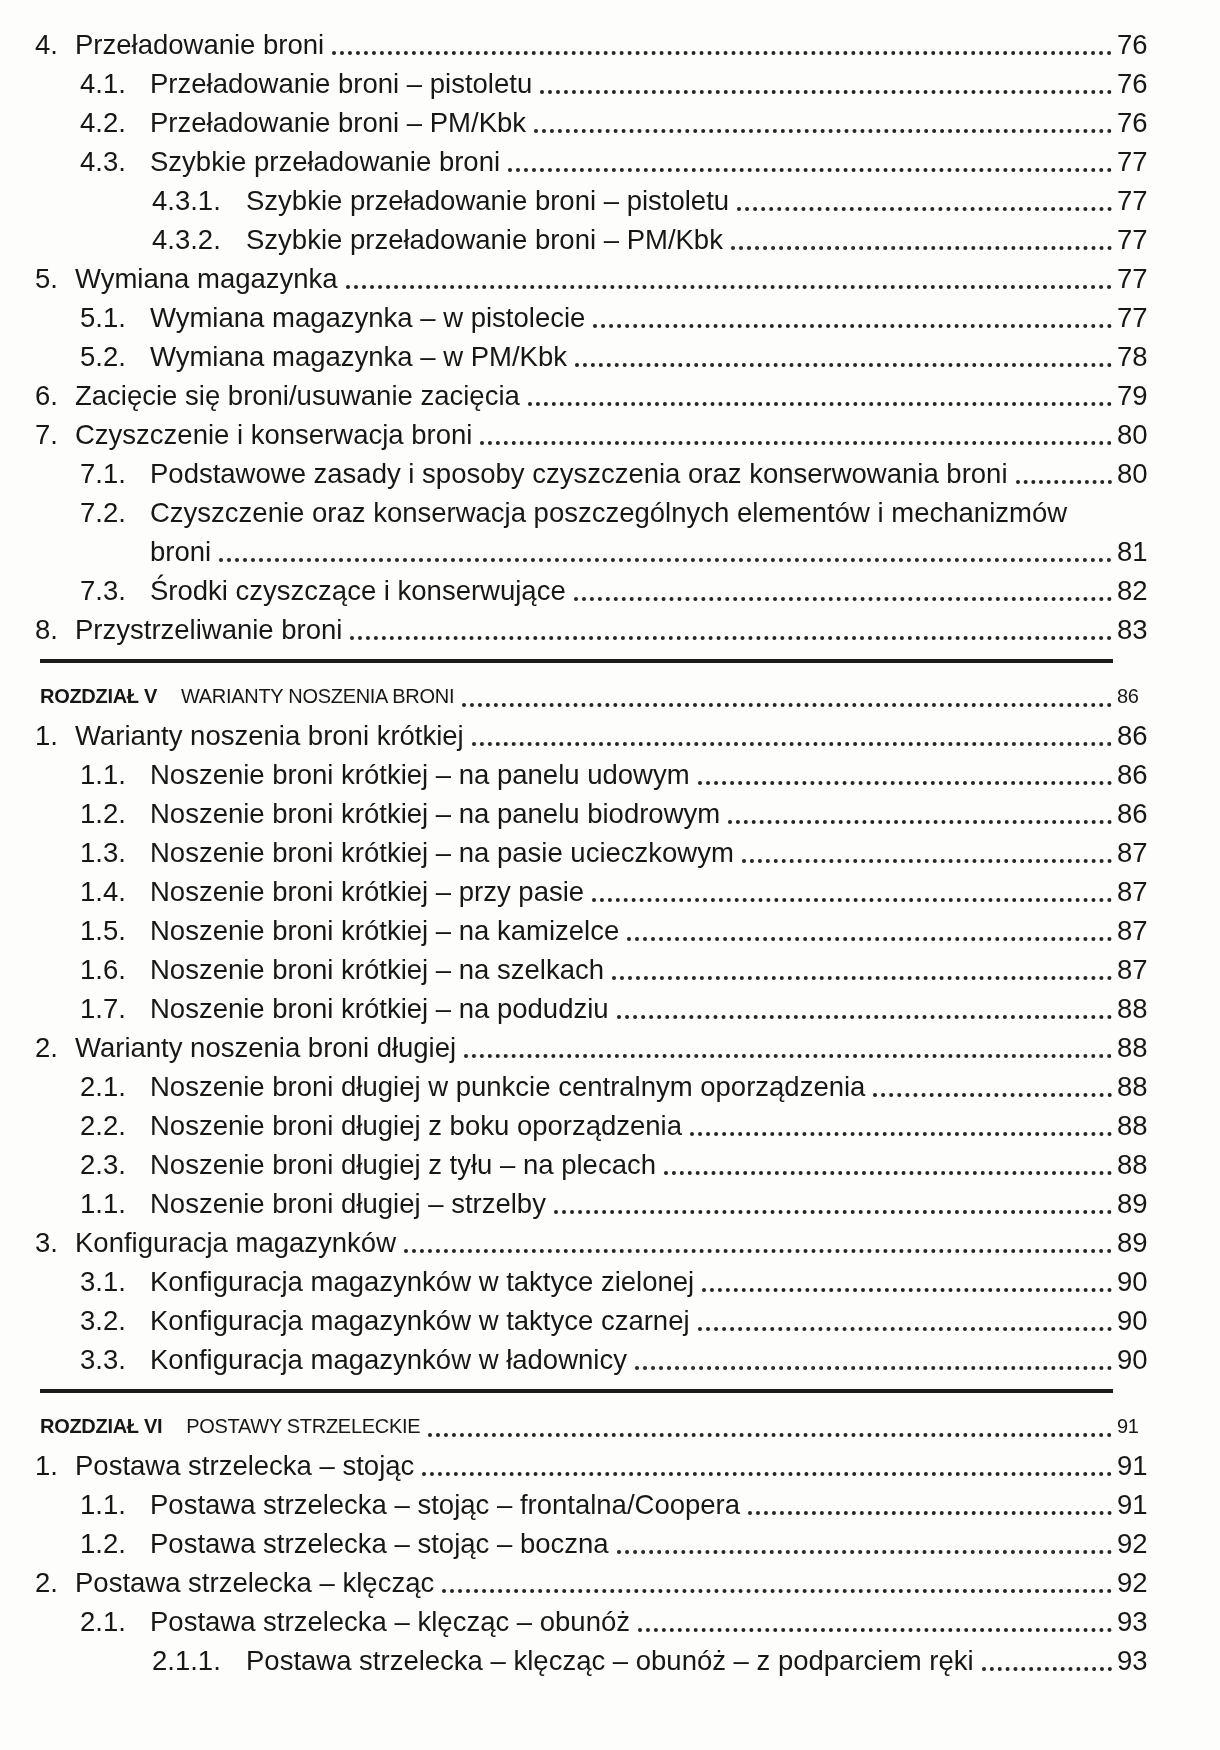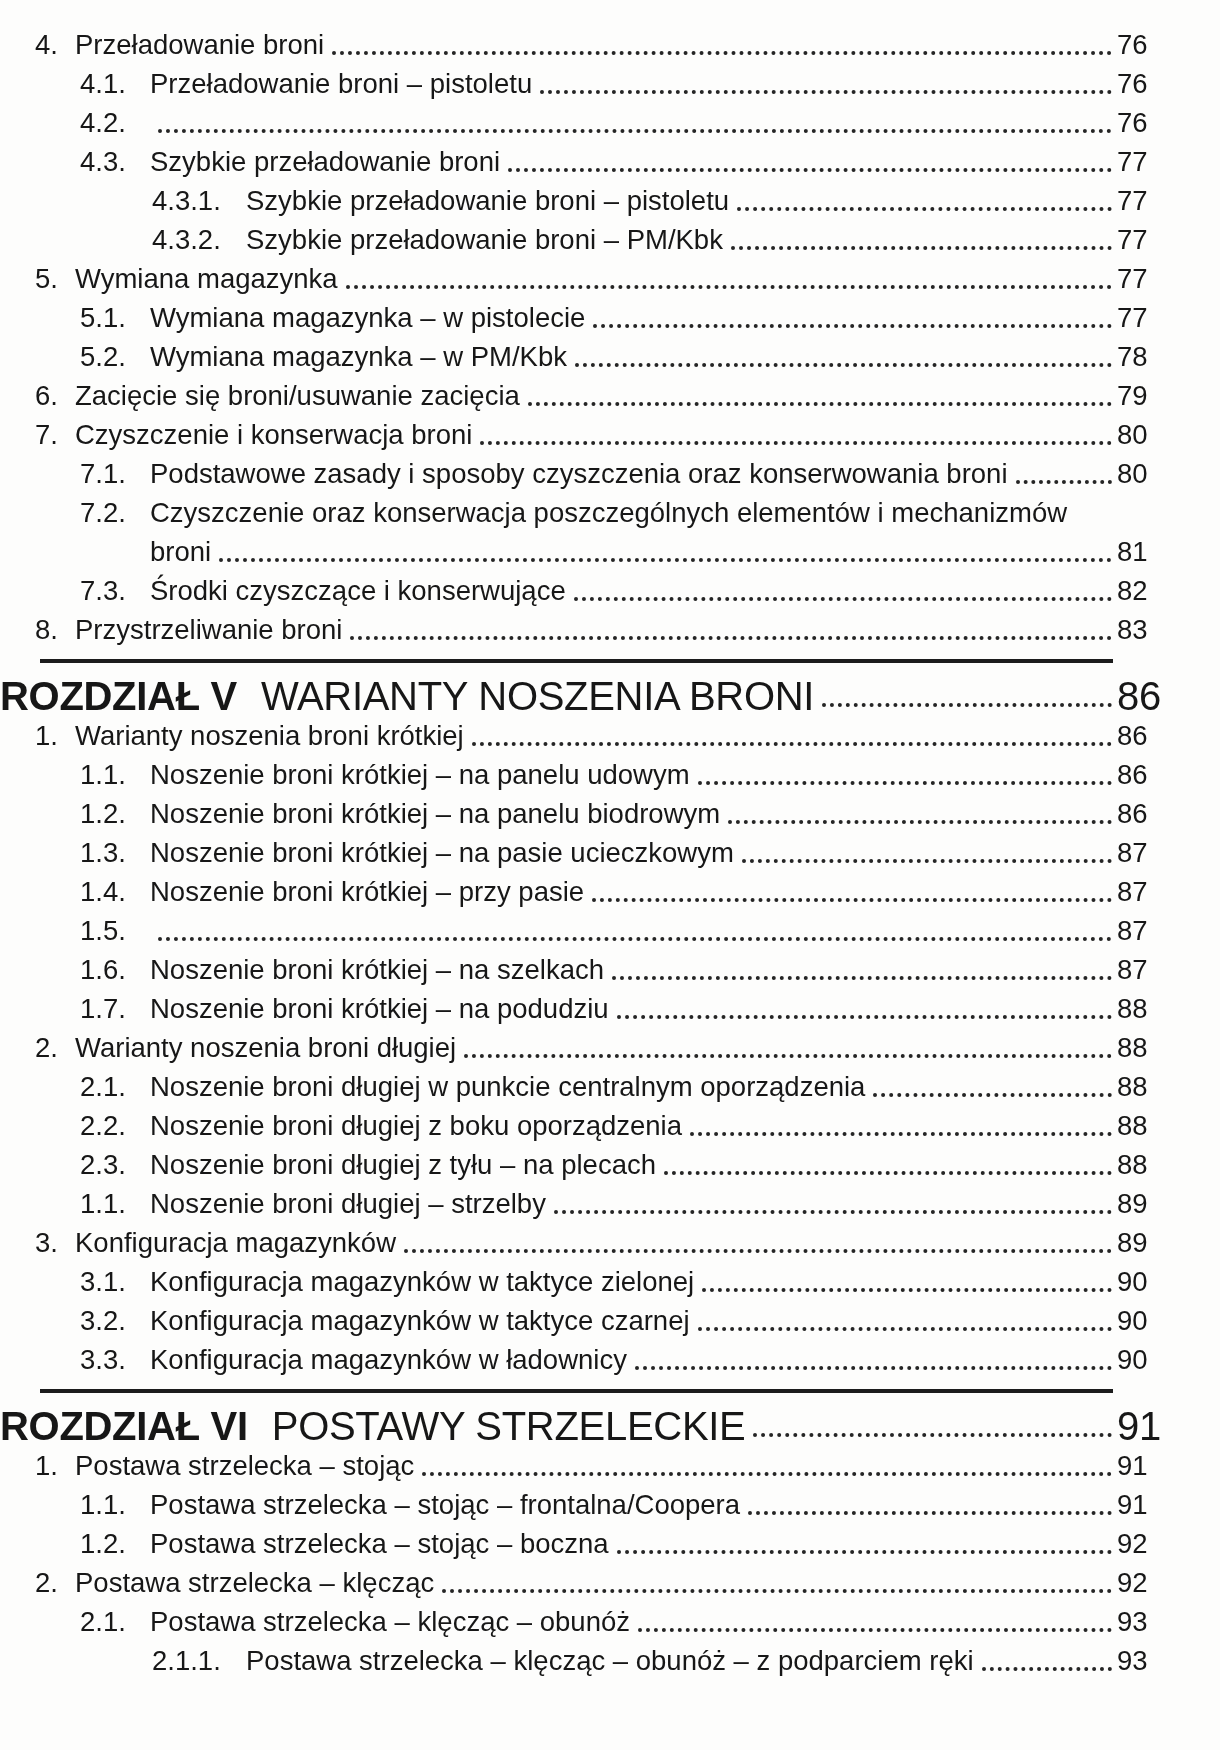--- a/index.html
+++ b/index.html
@@ -36,21 +36,22 @@
     border-bottom: 4px dotted #252525;
     margin: 0 5px 8px 8px;
     align-self: flex-end;
   }
   .page {
     flex: none;
     min-width: 46px;
     text-align: left;
   }
   .chapter {
-    font-size: 40px;
+    padding-left: 40px;
+    font-size: 20px;
     letter-spacing: -0.3px;
   }
   .ch-label {
     font-weight: 700;
     margin-right: 24px;
   }
   .divider {
     height: 4px;
     background: #1c1c1c;
     margin: 11px 50px 13px 40px;
@@ -68,20 +69,21 @@
         <span class="page">76</span>
       </div>
       <div class="row lvl1">
         <span class="num">4.1.</span>
         <span class="title">Przeładowanie broni – pistoletu</span>
         <span class="leader"></span>
         <span class="page">76</span>
       </div>
       <div class="row lvl1">
         <span class="num">4.2.</span>
+        <span class="title">Przeładowanie broni – PM/Kbk</span>
         <span class="leader"></span>
         <span class="page">76</span>
       </div>
       <div class="row lvl1">
         <span class="num">4.3.</span>
         <span class="title">Szybkie przeładowanie broni</span>
         <span class="leader"></span>
         <span class="page">77</span>
       </div>
       <div class="row lvl2">
@@ -185,20 +187,21 @@
         <span class="page">87</span>
       </div>
       <div class="row lvl1">
         <span class="num">1.4.</span>
         <span class="title">Noszenie broni krótkiej – przy pasie</span>
         <span class="leader"></span>
         <span class="page">87</span>
       </div>
       <div class="row lvl1">
         <span class="num">1.5.</span>
+        <span class="title">Noszenie broni krótkiej – na kamizelce</span>
         <span class="leader"></span>
         <span class="page">87</span>
       </div>
       <div class="row lvl1">
         <span class="num">1.6.</span>
         <span class="title">Noszenie broni krótkiej – na szelkach</span>
         <span class="leader"></span>
         <span class="page">87</span>
       </div>
       <div class="row lvl1">

